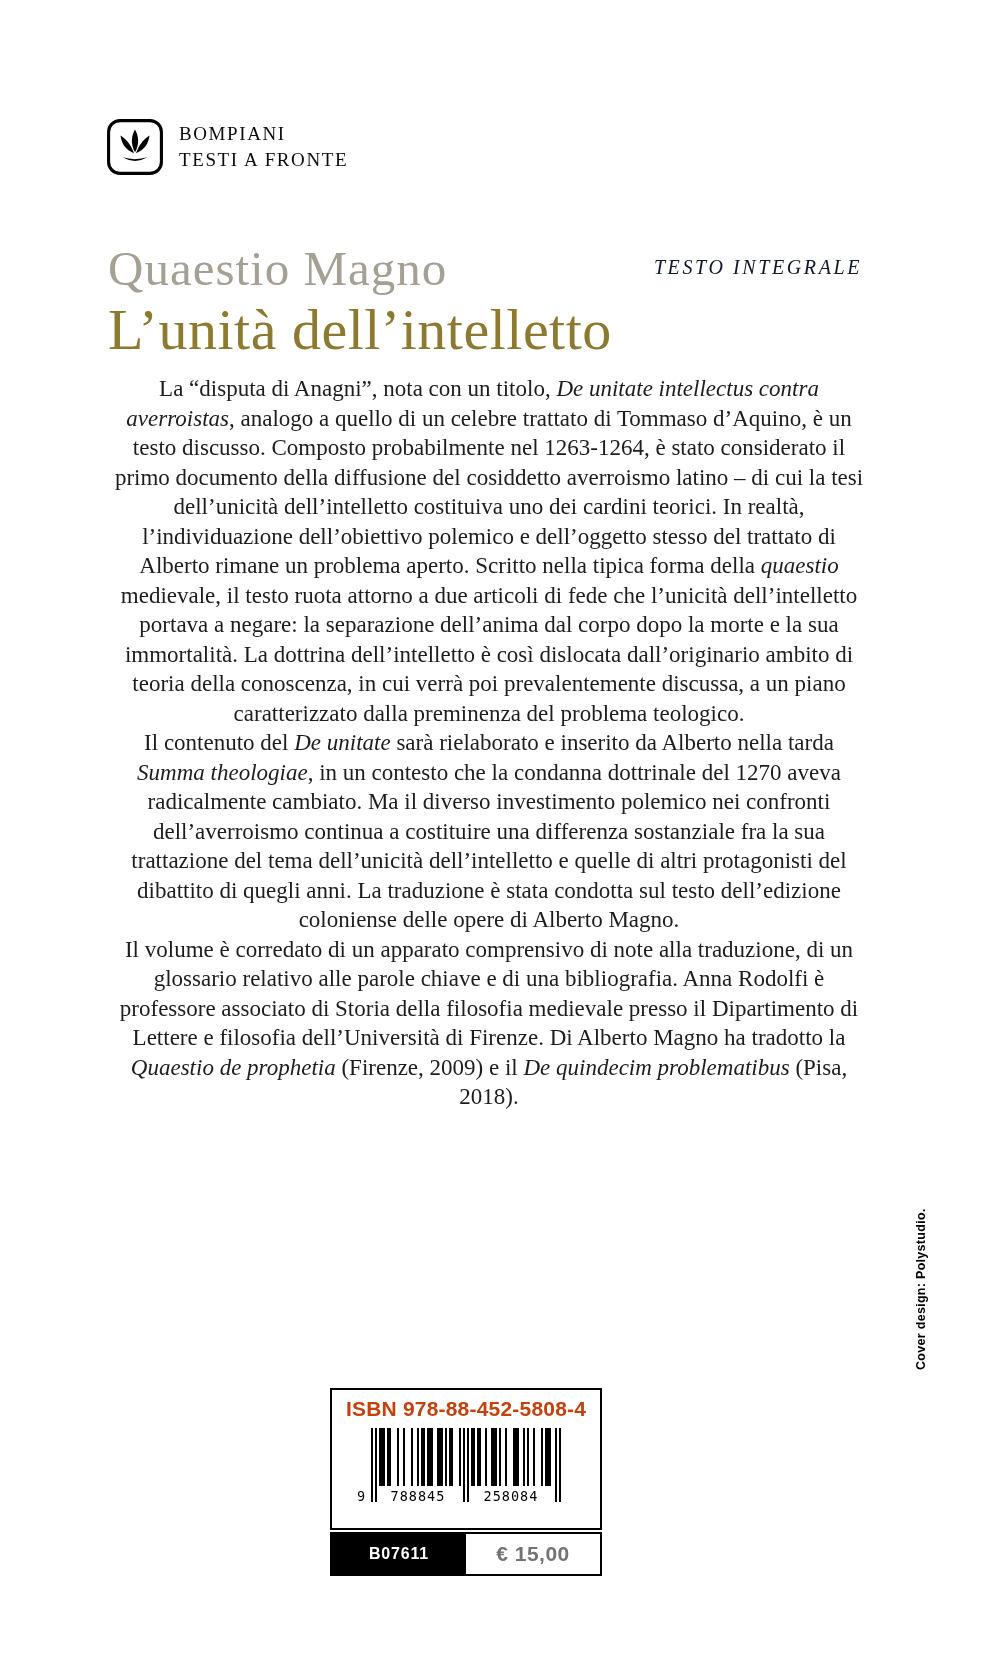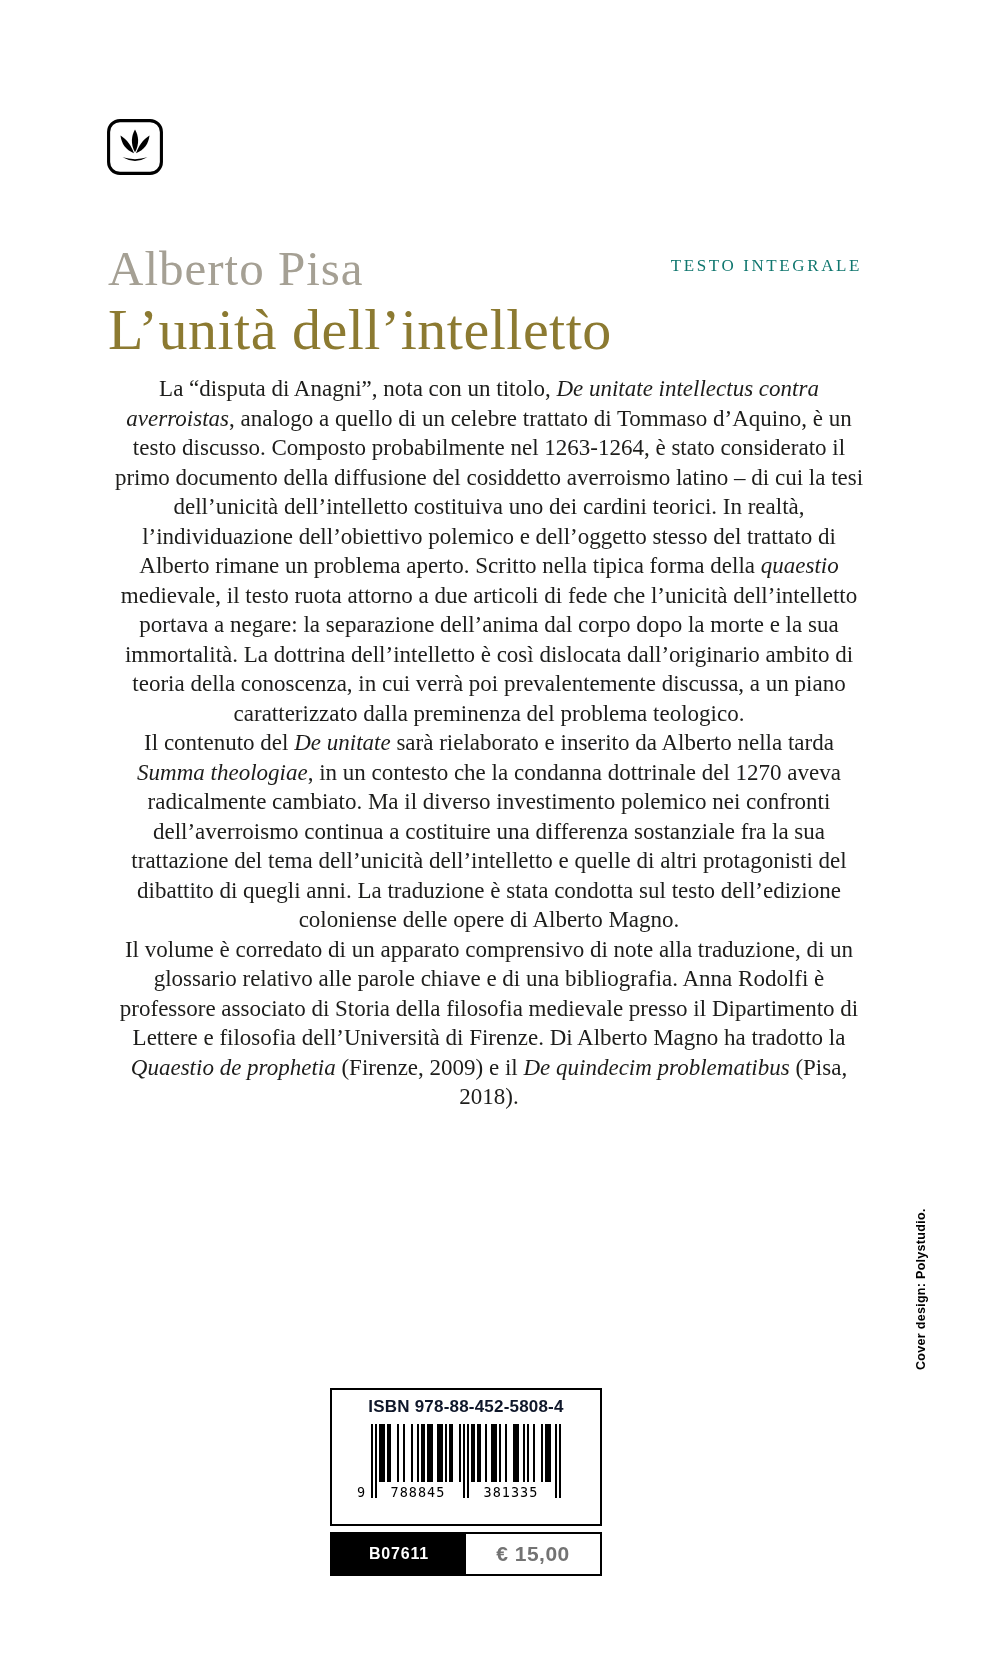--- a/index.html
+++ b/index.html
@@ -12,21 +12,21 @@
   .brand{position:absolute;left:106px;top:118px;display:flex;align-items:center;gap:15px;}
   .brand .logo{display:block;width:58px;height:58px;}
   .brand-text{font-size:19px;letter-spacing:1.6px;line-height:26px;color:#0c0c0c;}
   
   .author{
     position:absolute;left:108px;top:240px;margin:0;
     font-size:49px;font-weight:400;letter-spacing:1px;color:#a5a094;
   }
   .edition-note{
     position:absolute;right:138px;top:256px;
-    font-size:17px;letter-spacing:2.6px;color:#0f766e;
+    font-size:20px;letter-spacing:2.6px;color:#0f172a;font-style:italic;
   }
   .book-title{
     position:absolute;left:108px;top:296px;margin:0;
     font-size:58px;font-weight:400;letter-spacing:0.5px;color:#8c7a31;
   }
   
   .blurb{
     position:absolute;left:108px;top:374px;width:762px;
     font-size:23px;line-height:29.5px;color:#1d1d1b;text-align:center;
   }
@@ -39,21 +39,21 @@
     font-family:"Liberation Sans",sans-serif;font-size:12.5px;font-weight:bold;
     color:#000;white-space:nowrap;letter-spacing:0.3px;
   }
   
   .isbn-box{
     position:absolute;left:330px;top:1388px;width:268px;
     border:2px solid #000;background:#fff;text-align:center;padding:7px 0 6px;
   }
   .isbn-label{
     font-family:"Liberation Sans",sans-serif;font-weight:bold;
-    font-size:17px;letter-spacing:0.2px;color:#0f172a;
+    font-size:21px;letter-spacing:0.2px;color:#c2410c;
   }
   .barcode-wrap{position:relative;width:190px;height:76px;margin:7px auto 18px;}
   .barcode{display:flex;align-items:flex-start;width:190px;height:76px;}
   .bar{width:2px;height:58px;}
   .b1{background:#000;}
   .b0{background:#fff;}
   .bar.guard{height:74px;}
   .barcode-digits{
     position:absolute;left:0;top:58px;width:190px;height:18px;
     display:flex;align-items:flex-end;
@@ -85,23 +85,27 @@
   <header class="brand">
     <span class="logo">
       <svg viewBox="0 0 56 56" width="58" height="58" aria-hidden="true">
         <rect x="2.5" y="2.5" width="51" height="51" rx="11" fill="none" stroke="#000" stroke-width="3"></rect>
         <path d="M28 11 C24.5 17 23.5 25 28 33 C32.5 25 31.5 17 28 11 Z" fill="#000"></path>
         <path d="M14 17 C15 25 19 31 27 34 C24.5 27 20.5 21 14 17 Z" fill="#000"></path>
         <path d="M42 17 C41 25 37 31 29 34 C31.5 27 35.5 21 42 17 Z" fill="#000"></path>
         <path d="M16 38 Q28 45 40 38 Q28 41.5 16 38 Z" fill="#000"></path>
       </svg>
     </span>
+    <div class="brand-text">
+      <div>BOMPIANI</div>
+      <div>TESTI A FRONTE</div>
+    </div>
   </header>
 
-  <h1 class="author">Alberto Pisa</h1>
+  <h1 class="author">Quaestio Magno</h1>
   <span class="edition-note">TESTO INTEGRALE</span>
   <h2 class="book-title">L’unità dell’intelletto</h2>
 
   <section class="blurb" id="blurb">
       <p><span>La “disputa di Anagni”, nota con un titolo, </span><span class="it">De unitate intellectus contra averroistas</span><span>, analogo a quello di un celebre trattato di Tommaso d’Aquino, è un testo discusso. Composto probabilmente nel 1263-1264, è stato considerato il primo documento della diffusione del cosiddetto averroismo latino – di cui la tesi dell’unicità dell’intelletto costituiva uno dei cardini teorici. In realtà, l’individuazione dell’obiettivo polemico e dell’oggetto stesso del trattato di Alberto rimane un problema aperto. Scritto nella tipica forma della </span><span class="it">quaestio</span><span> medievale, il testo ruota attorno a due articoli di fede che l’unicità dell’intelletto portava a negare: la separazione dell’anima dal corpo dopo la morte e la sua immortalità. La dottrina dell’intelletto è così dislocata dall’originario ambito di teoria della conoscenza, in cui verrà poi prevalentemente discussa, a un piano caratterizzato dalla preminenza del problema teologico.</span></p>
       <p><span>Il contenuto del </span><span class="it">De unitate</span><span> sarà rielaborato e inserito da Alberto nella tarda </span><span class="it">Summa theologiae</span><span>, in un contesto che la condanna dottrinale del 1270 aveva radicalmente cambiato. Ma il diverso investimento polemico nei confronti dell’averroismo continua a costituire una differenza sostanziale fra la sua trattazione del tema dell’unicità dell’intelletto e quelle di altri protagonisti del dibattito di quegli anni. La traduzione è stata condotta sul testo dell’edizione coloniense delle opere di Alberto Magno.</span></p>
       <p><span>Il volume è corredato di un apparato comprensivo di note alla traduzione, di un glossario relativo alle parole chiave e di una bibliografia. Anna Rodolfi è professore associato di Storia della filosofia medievale presso il Dipartimento di Lettere e filosofia dell’Università di Firenze. Di Alberto Magno ha tradotto la </span><span class="it">Quaestio de prophetia</span><span> (Firenze, 2009) e il </span><span class="it">De quindecim problematibus</span><span> (Pisa, 2018).</span></p>
     </section>
 
   <aside class="cover-credit">Cover design: Polystudio.</aside>
@@ -203,21 +207,21 @@
             <div class="bar b1"></div>
             <div class="bar b0"></div>
             <div class="bar b0"></div>
             <div class="bar b1 guard"></div>
             <div class="bar b0 guard"></div>
             <div class="bar b1 guard"></div>
           </div>
         <div class="barcode-digits">
           <span class="dg-first">9</span>
           <span class="dg-left">788845</span>
-          <span class="dg-right">381335</span>
+          <span class="dg-right">258084</span>
         </div>
       </div>
     </div>
     <div class="price-row">
       <span class="code-cell">B07611</span>
       <span class="price-cell">€ 15,00</span>
     </div>
   </footer>
 
 </div>

